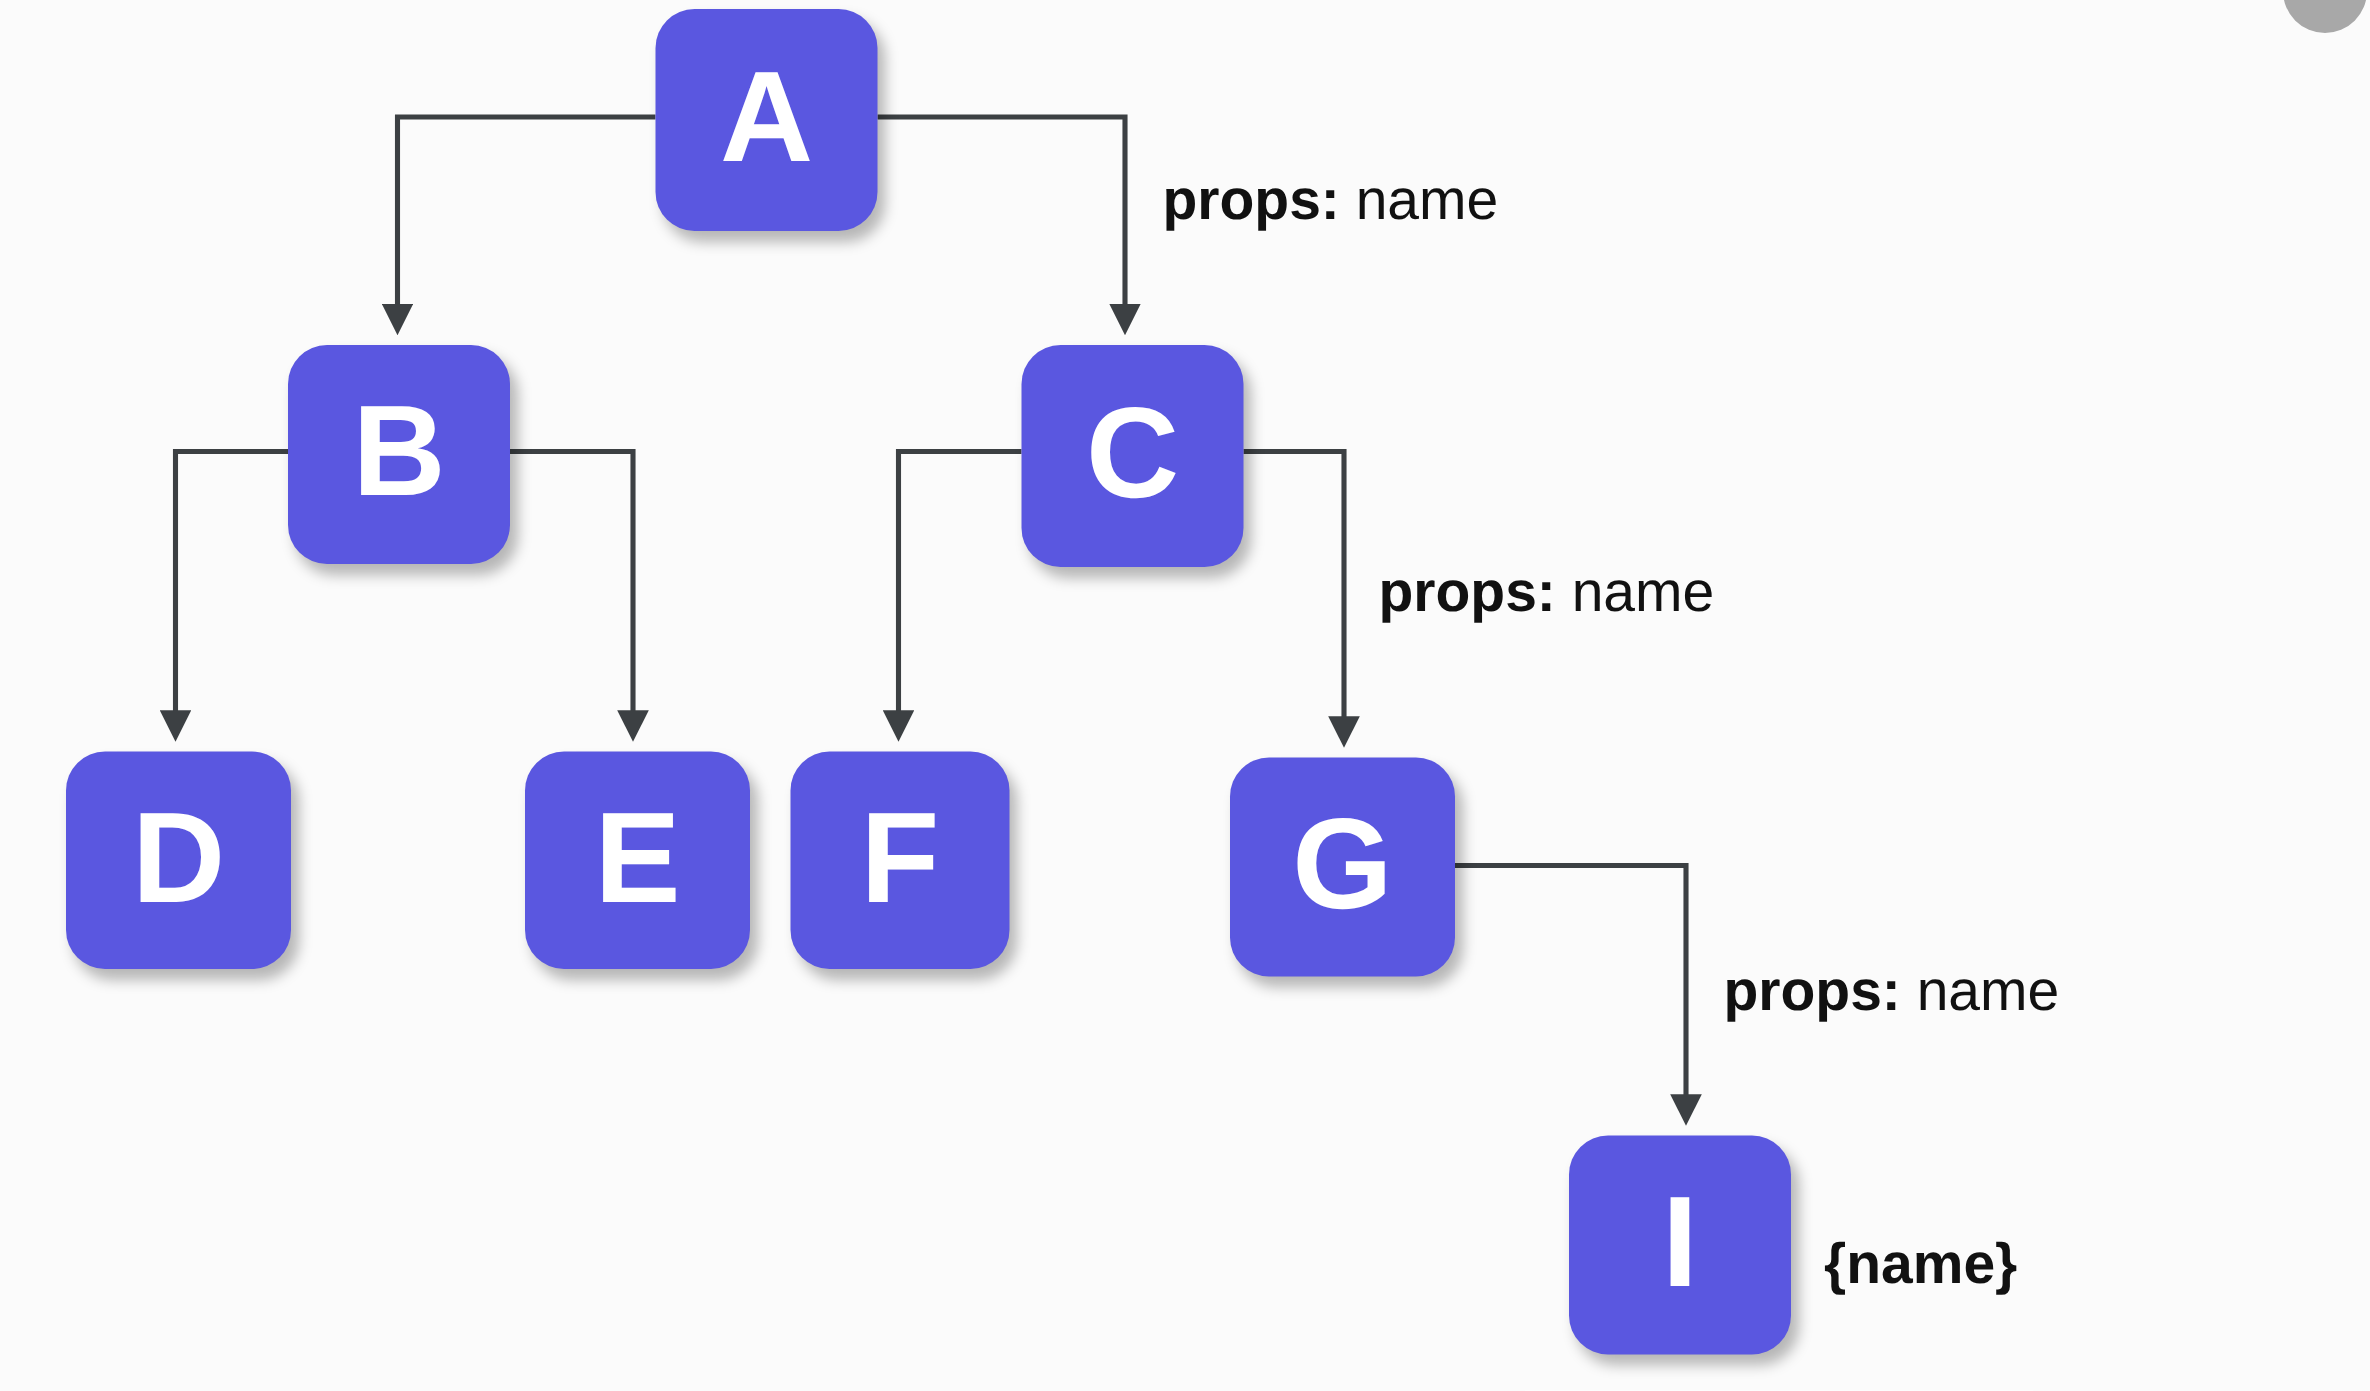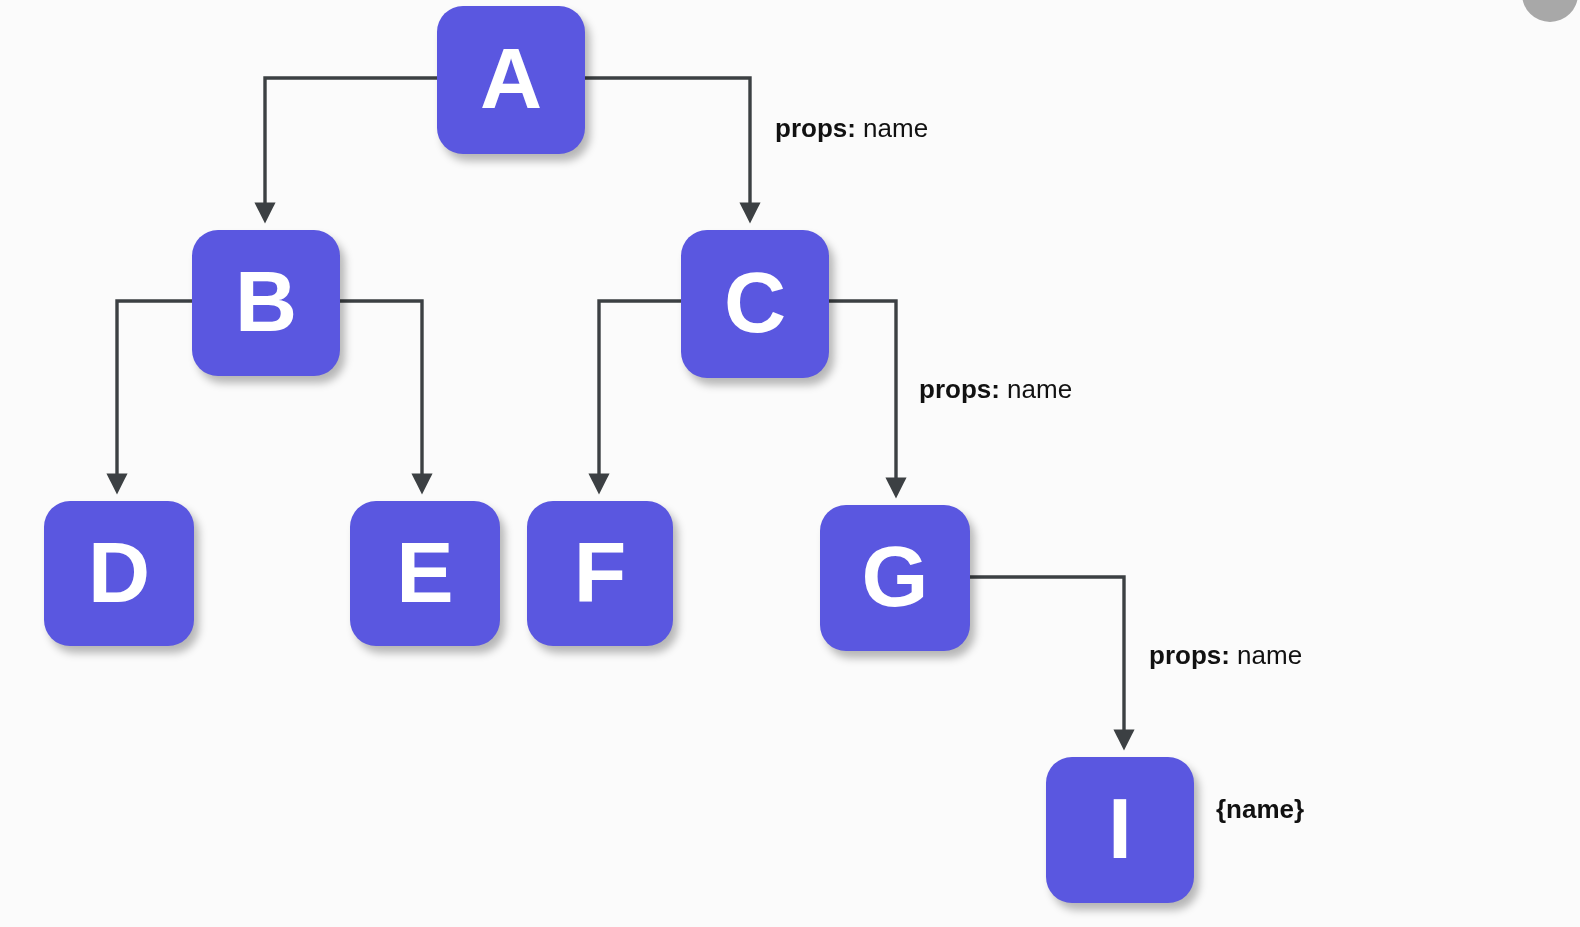--- a/index.html
+++ b/index.html
@@ -39,21 +39,21 @@
     user-select: none;
     z-index: 3;
   }
   .node-letter {
     display: block;
     transform: translateY(-2px);
   }
   .edge-label {
     position: absolute;
     font-family: "Liberation Sans", sans-serif;
-    font-size: 26px;
+    font-size: 38px;
     color: #111111;
     white-space: nowrap;
     z-index: 4;
   }
   .edge-label .k {
     font-weight: bold;
   }
   .edge-label .v {
     font-weight: normal;
   }
@@ -131,19 +131,19 @@
   </div>
 
   <div class="edge-label" style="left:919px; top:374px;">
     <span class="k">props:</span><span class="v"> name</span>
   </div>
 
   <div class="edge-label" style="left:1149px; top:640px;">
     <span class="k">props:</span><span class="v"> name</span>
   </div>
 
-  <div class="edge-label bold-all" style="left:1216px; top:794px;">
+  <div class="edge-label bold-all" style="left:1216px; top:822px;">
     <span class="k">{name}</span>
   </div>
 
   <div class="corner-blob" style="left:1522px; top:-34px; width:56px; height:56px;"></div>
 
 </div>
 
 </body></html>

